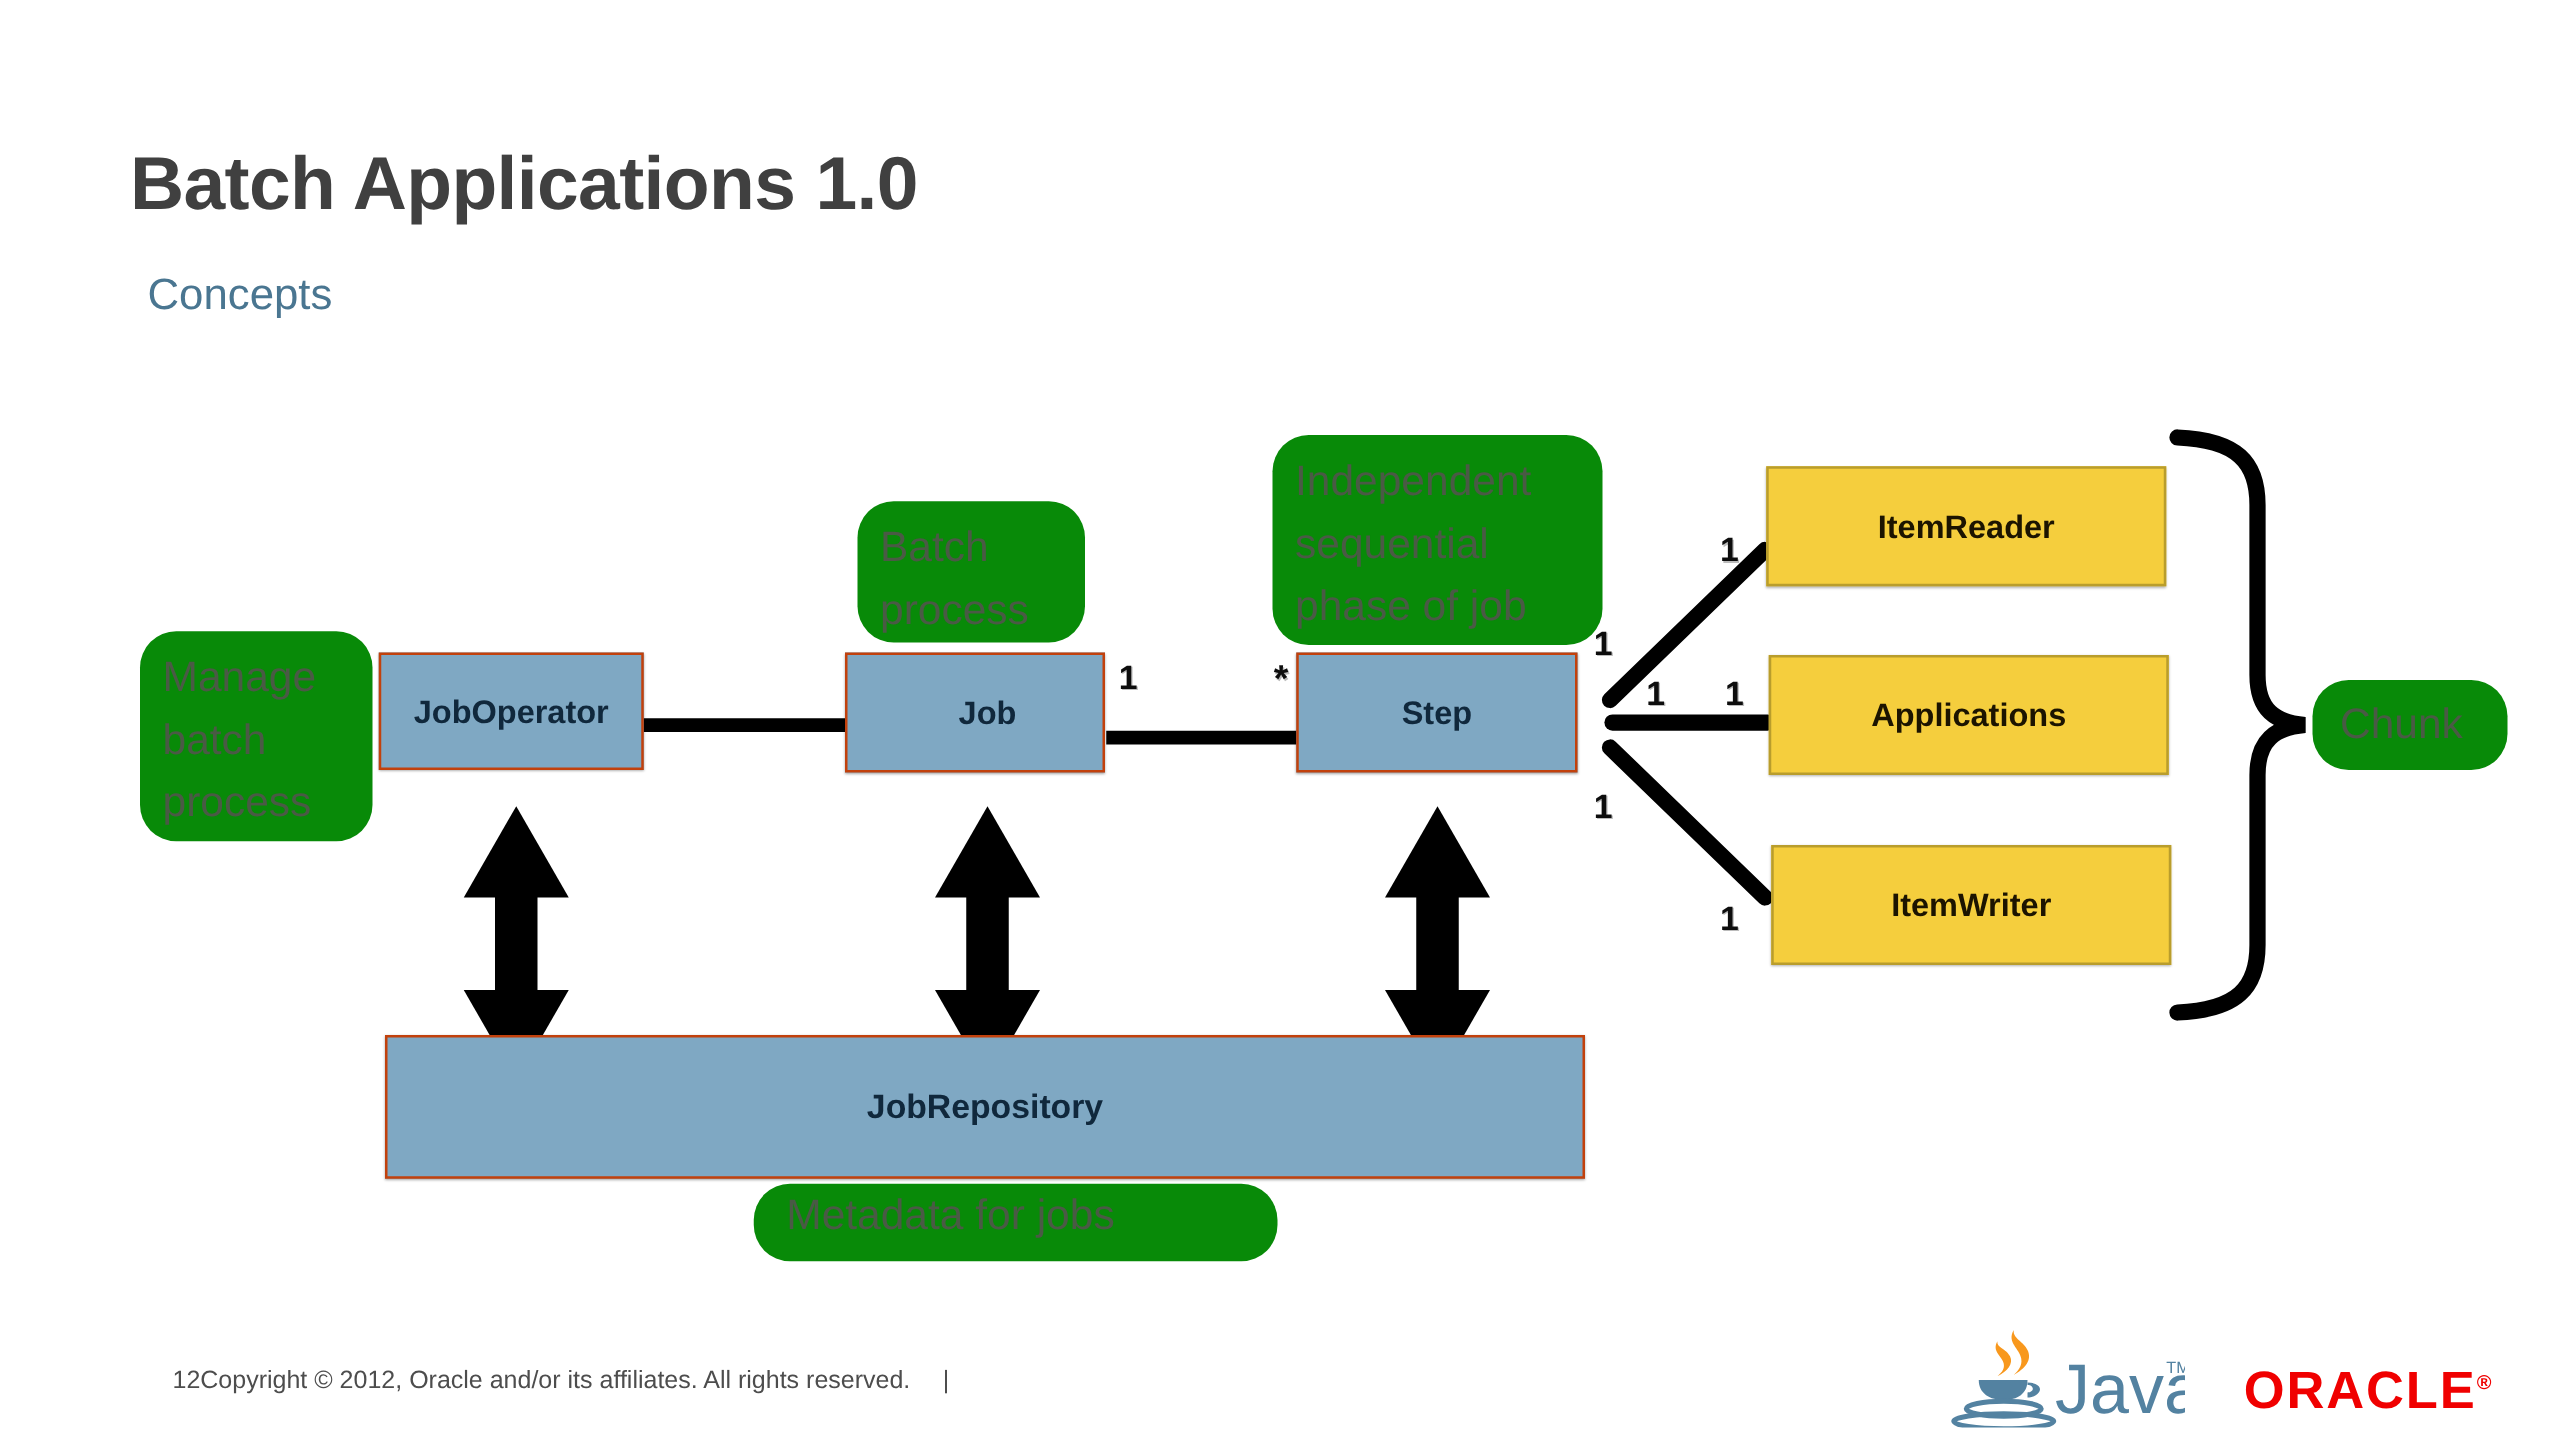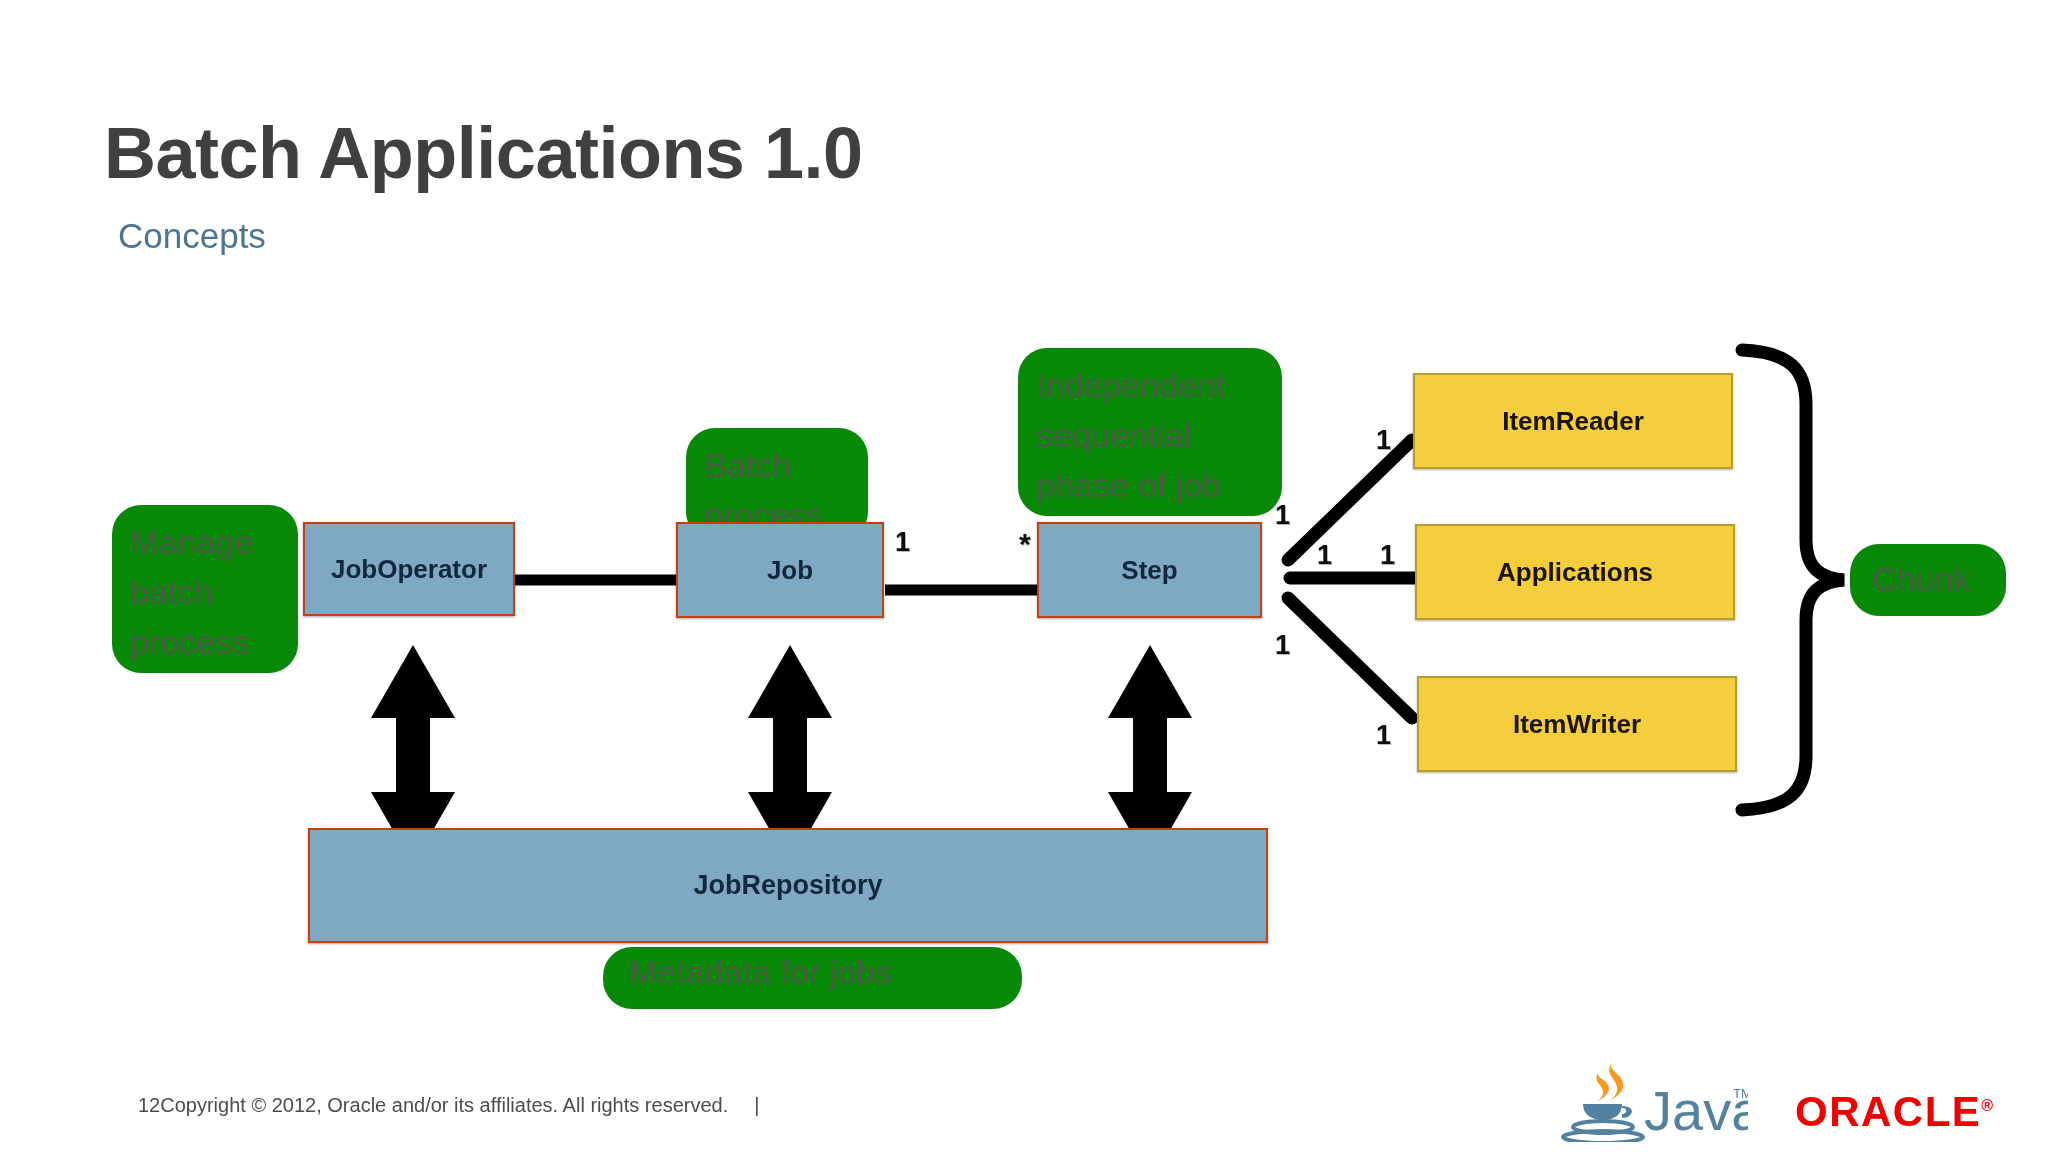--- a/index.html
+++ b/index.html
@@ -13,21 +13,21 @@
     position: relative;
     overflow: hidden;
     font-family: "Liberation Sans", sans-serif;
   }
 
   
   #slide-title {
     position: absolute;
     left: 104px;
     top: 112px;
-    font-size: 72px;
+    font-size: 60px;
     font-weight: bold;
     color: #404040;
     letter-spacing: -0.5px;
     white-space: nowrap;
   }
   #slide-subtitle {
     position: absolute;
     left: 118px;
     top: 216px;
     font-size: 35px;
@@ -187,21 +187,21 @@
              C 1806 568, 1820 578, 1844 580
              C 1820 582, 1806 592, 1806 620
              L 1806 756
              C 1806 790, 1790 808, 1742 810" fill="none" stroke="#000000" stroke-width="13" stroke-linecap="round"></path>
   </svg>
 
   <div class="note-box" style="left:112px; top:505px; width:186px; height:168px;">
     <span>Manage batch process</span>
   </div>
 
-  <div class="note-box" style="left:686px; top:401px; width:182px; height:113px;margin-top:27px;">
+  <div class="note-box" style="left:686px; top:401px; width:182px; height:113px;">
     <span>Batch process</span>
   </div>
 
   <div class="note-box" style="left:1018px; top:348px; width:264px; height:168px;">
     <span>Independent sequential phase of job</span>
   </div>
 
   <div class="note-box centered" style="left:1850px; top:544px; width:156px; height:72px; padding-left:22px;">
     <span>Chunk</span>
   </div>

